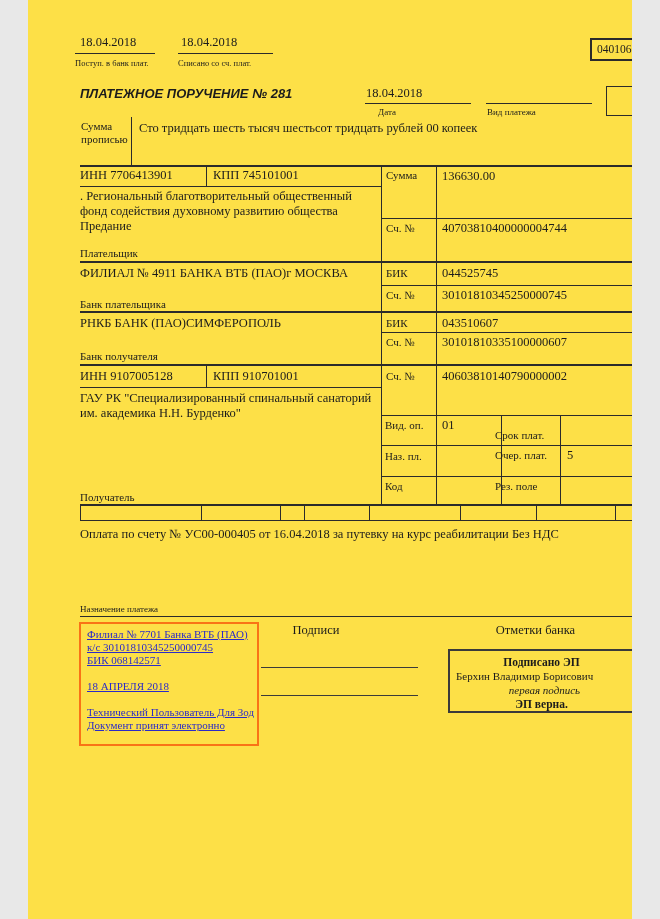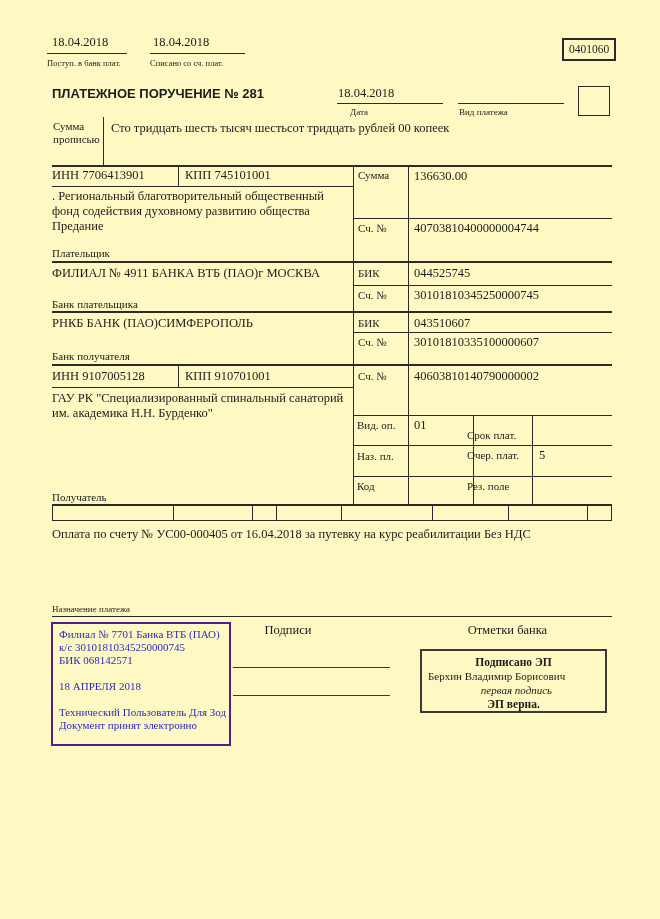--- a/index.html
+++ b/index.html
@@ -1,37 +1,37 @@
 <!DOCTYPE html>
 <html><head>
 <meta charset="utf-8">
 <style>
   html,body{margin:0;padding:0;background:#e8e8e8;}
   .page{
-    position:relative;width:660px;height:919px;background:#fef9c3;
+    position:relative;width:604px;height:919px;background:#fde047;
     font-family:"Liberation Serif", serif;color:#1c1c1c;overflow:hidden;
     margin:0 auto;
   }
   .abs{position:absolute;}
   .hline{position:absolute;background:#2b2b2b;height:1px;}
   .hline.thick{height:2px;}
   .vline{position:absolute;background:#2b2b2b;width:1px;}
   .val{font-size:12.5px;line-height:15px;white-space:nowrap;}
   .wrap{font-size:12.5px;line-height:15px;white-space:normal;}
   .lbl{font-size:11px;line-height:13px;white-space:nowrap;}
   .sm{font-size:8.5px;line-height:10px;white-space:nowrap;}
-  .title{font-family:"Liberation Sans", sans-serif;font-weight:bold;font-size:13px;white-space:nowrap;}
+  .title{font-family:"Liberation Sans", sans-serif;font-weight:bold;font-size:13px;white-space:nowrap;font-style:italic;}
   .box{position:absolute;border:2px solid #2b2b2b;display:flex;align-items:center;justify-content:center;}
   .sqbox{position:absolute;border:1px solid #2b2b2b;}
   .taxrow{position:absolute;display:flex;border:1px solid #2b2b2b;border-top-width:2px;box-sizing:border-box;}
   .taxcell{border-right:1px solid #2b2b2b;height:100%;}
   .taxcell:last-child{border-right:none;}
   .bluebox{
-    position:absolute;border:2px solid #4c1d95;color:#2b2bc8;
-    font-size:11px;line-height:13px;padding:4px 6px;box-sizing:border-box;
+    position:absolute;border:2px solid #f97316;color:#2b2bc8;
+    font-size:11px;line-height:13px;padding:4px 6px;box-sizing:border-box;text-decoration:underline;
   }
   .stampbox{
     position:absolute;border:2px solid #3a3a3a;box-sizing:border-box;
     font-size:11px;line-height:14px;padding:4px 6px;
   }
   .center{text-align:center;}
   .b{font-weight:bold;}
   .i{font-style:italic;text-align:center;}
   .siglin{position:absolute;background:#3a3a3a;height:1px;}
 </style>

